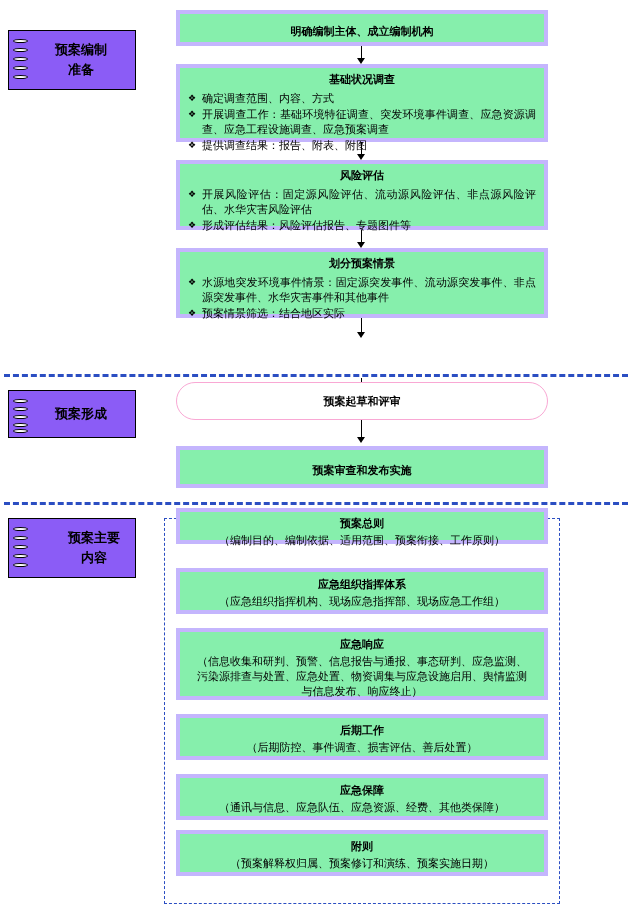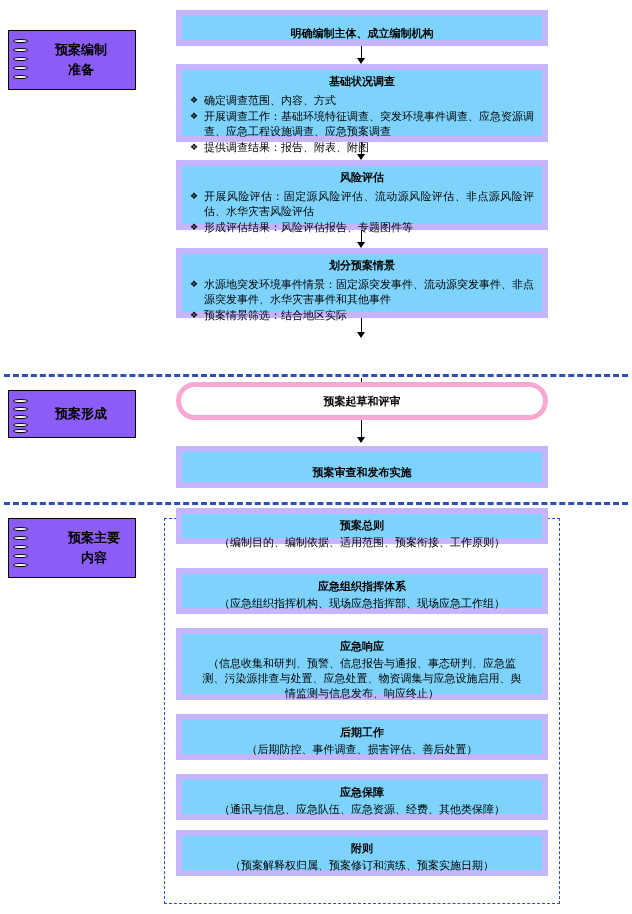--- a/index.html
+++ b/index.html
@@ -14,22 +14,22 @@
   #page {
     position: relative;
     width: 632px;
     height: 914px;
     overflow: hidden;
   }
   
   .box {
     position: absolute;
     box-sizing: border-box;
-    border: 6px solid #c4b5fd;
-    background: #7dd3fc;
+    border: 4px solid #c4b5fd;
+    background: #86efac;
     font-size: 11px;
     line-height: 15px;
   }
   .box .title {
     text-align: center;
     font-weight: bold;
     padding: 4px 6px 2px 6px;
   }
   .box .subtitle {
     text-align: center;
@@ -87,21 +87,21 @@
     height: 4px;
     border: 1px solid #000;
     border-radius: 50%;
     box-sizing: border-box;
     background: #fff;
   }
   
   .stadium {
     position: absolute;
     box-sizing: border-box;
-    border: 5px solid #f9a8d4;
+    border: 1px solid #f9a8d4;
     border-radius: 40px;
     background: #fff;
     display: flex;
     align-items: center;
     justify-content: center;
     font-size: 11px;
     font-weight: bold;
   }
   
   .vline {

